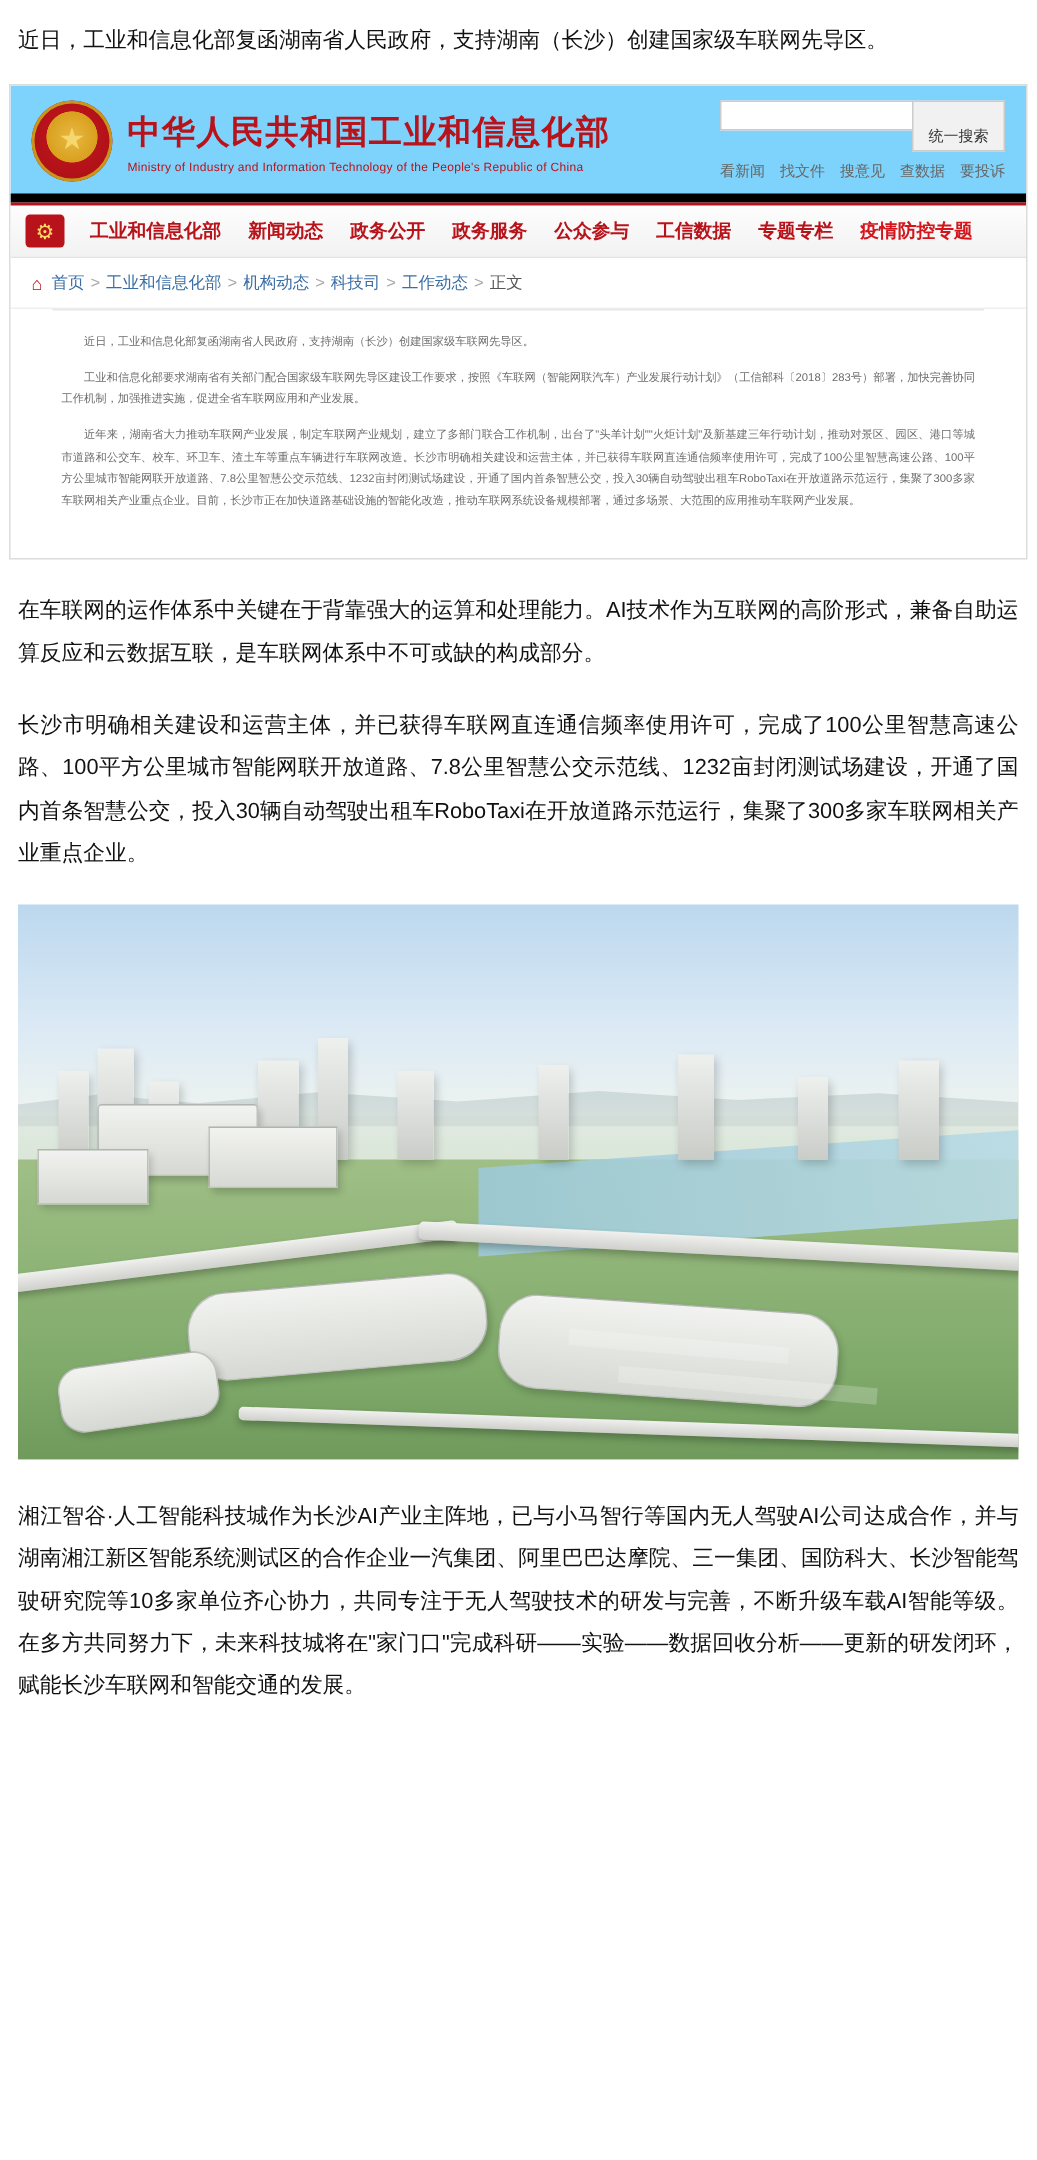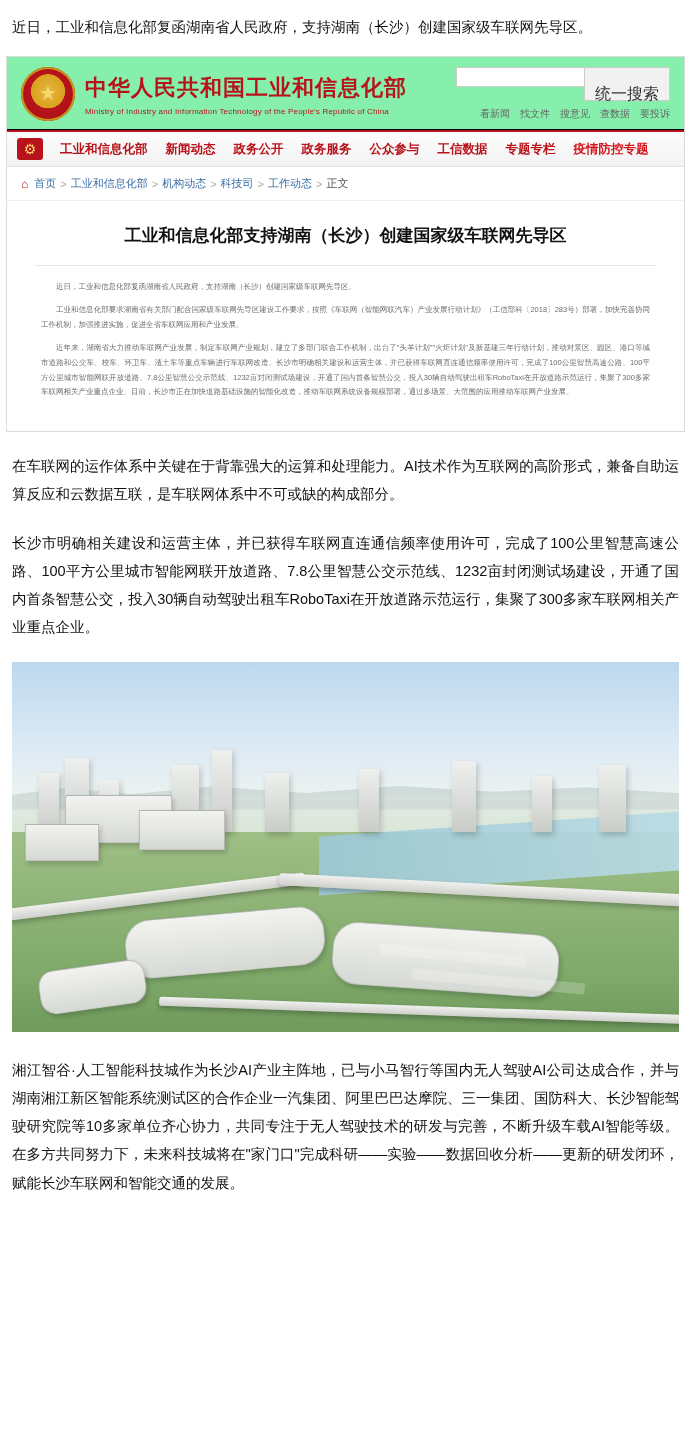--- a/index.html
+++ b/index.html
@@ -26,22 +26,22 @@
     background: #fff;
     margin: 2px 6px 10px 6px;
     overflow: hidden;
   }
 
   
   .mi-header {
     display: flex;
     align-items: center;
     padding: 10px 14px 8px 14px;
-    background: #86efac;
-    border-bottom: 1px solid #000000;
+    background: #7dd3fc;
+    border-bottom: 6px solid #000000;
   }
   .emblem {
     width: 54px; height: 54px;
     border-radius: 50%;
     background: radial-gradient(circle at 50% 45%, #e8b842 0%, #d9a01e 42%, #b8131a 43%, #a50f14 100%);
     position: relative;
     flex: 0 0 auto;
     margin-right: 10px;
     box-shadow: inset 0 0 0 2px #c8961b;
   }
@@ -76,21 +76,21 @@
   .search-input {
     width: 128px; height: 20px;
     border: 1px solid #ccc; border-right: none;
     font-size: 10px; padding: 0 4px;
     outline: none;
   }
   .search-btn {
     height: 20px; padding: 16px 10px;
     background: #f1f1f1;
     border: 1px solid #ccc;
-    font-size: 16px; color: #333;
+    font-size: 10px; color: #333;
     cursor: pointer;
     white-space: nowrap;
   }
   .search-tabs {
     display: flex; justify-content: flex-end; gap: 10px;
     margin-top: 6px; font-size: 10px; color: #666;
   }
   .search-tabs span { white-space: nowrap; cursor: pointer; }
 
   
@@ -311,21 +311,20 @@
       <span class="sep">&gt;</span>
       <a>机构动态</a>
       <span class="sep">&gt;</span>
       <a>科技司</a>
       <span class="sep">&gt;</span>
       <a>工作动态</a>
       <span class="sep">&gt;</span>
       <span>正文</span>
     </div>
 
-    <div class="art-title">工业和信息化部支持湖南（长沙）创建国家级车联网先导区</div>
 
 
     <div class="art-rule"></div>
 
     <div class="art-body">
       <p>近日，工业和信息化部复函湖南省人民政府，支持湖南（长沙）创建国家级车联网先导区。</p>
       <p>工业和信息化部要求湖南省有关部门配合国家级车联网先导区建设工作要求，按照《车联网（智能网联汽车）产业发展行动计划》（工信部科〔2018〕283号）部署，加快完善协同工作机制，加强推进实施，促进全省车联网应用和产业发展。</p>
       <p>近年来，湖南省大力推动车联网产业发展，制定车联网产业规划，建立了多部门联合工作机制，出台了"头羊计划""火炬计划"及新基建三年行动计划，推动对景区、园区、港口等城市道路和公交车、校车、环卫车、渣土车等重点车辆进行车联网改造。长沙市明确相关建设和运营主体，并已获得车联网直连通信频率使用许可，完成了100公里智慧高速公路、100平方公里城市智能网联开放道路、7.8公里智慧公交示范线、1232亩封闭测试场建设，开通了国内首条智慧公交，投入30辆自动驾驶出租车RoboTaxi在开放道路示范运行，集聚了300多家车联网相关产业重点企业。目前，长沙市正在加快道路基础设施的智能化改造，推动车联网系统设备规模部署，通过多场景、大范围的应用推动车联网产业发展。</p>
     </div>
   </div>

